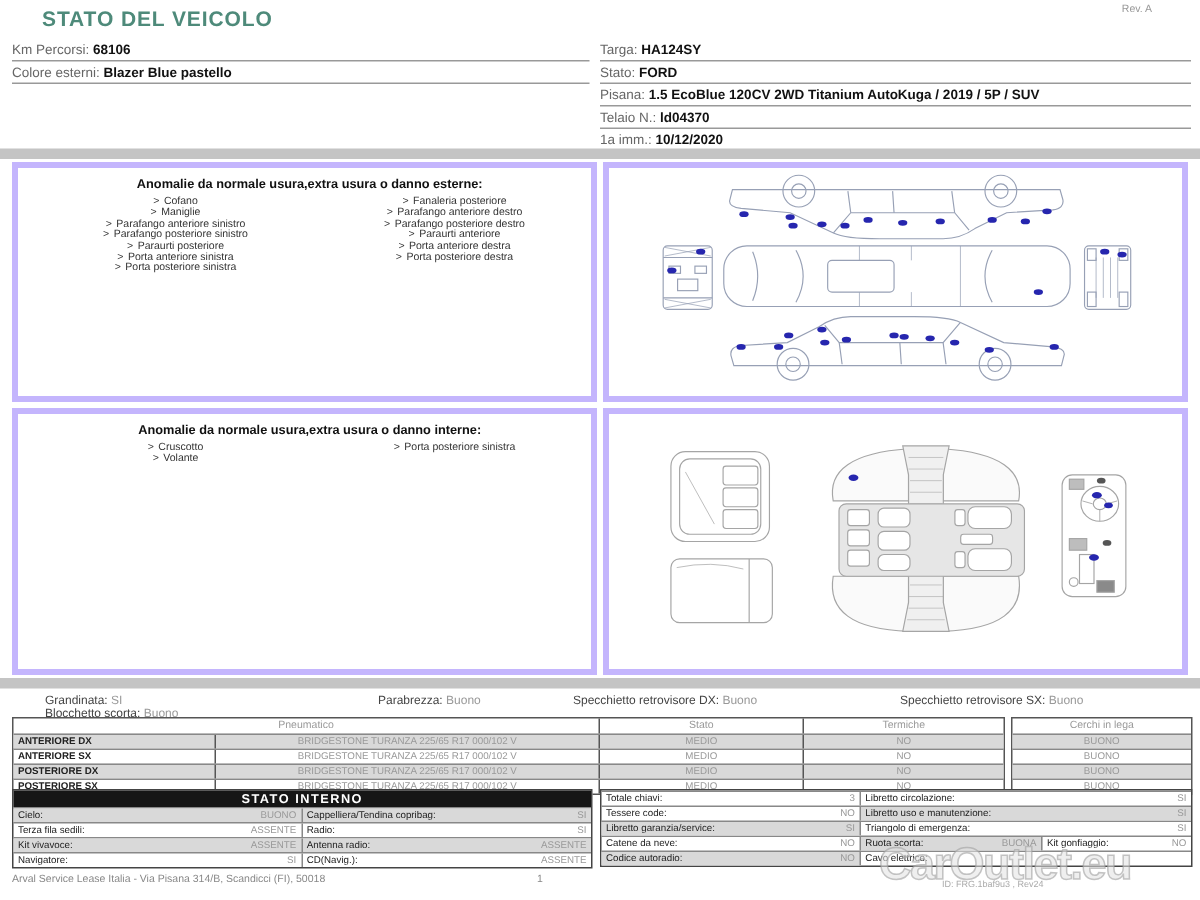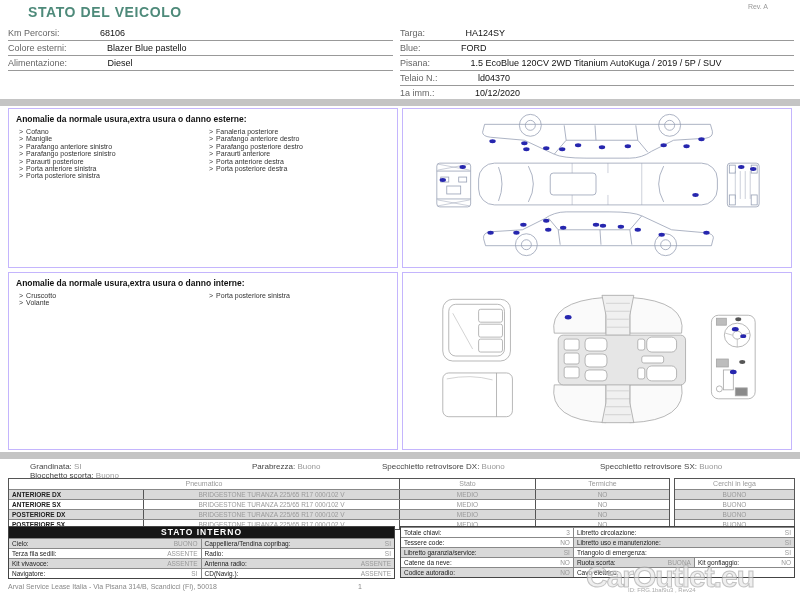--- a/index.html
+++ b/index.html
@@ -7,26 +7,26 @@
         font-family:"Liberation Sans",sans-serif;color:#222;}
 
   .title{position:absolute;left:28px;top:4px;font-size:14px;font-weight:bold;color:#4e8a7a;letter-spacing:.6px;}
   .rev{position:absolute;right:32px;top:3px;font-size:7px;color:#999;}
 
   .hleft{position:absolute;left:8px;top:26px;width:385px;}
   .hright{position:absolute;left:400px;top:26px;width:394px;}
   .frow{border-bottom:1px solid #999;font-size:9px;line-height:11px;padding:2px 0 1px 0;}
   .hleft .frow{height:11px;}
   .flab{color:#666;}
-  .fval{font-weight:normal;color:#111;margin-left:38px;}
+  .fval{font-weight:bold;color:#111;}
 
   .bar{position:absolute;left:0;width:800px;height:7px;background:#c4c4c4;}
   .bar1{top:99px;}.bar2{top:452px;}
 
-  .box{position:absolute;border:1px solid #c4b5fd;background:#fff;box-sizing:border-box;}
+  .box{position:absolute;border:4px solid #c4b5fd;background:#fff;box-sizing:border-box;text-align:center;}
   .ext-list{left:8px;top:108px;width:390px;height:160px;}
   .ext-diag{left:402px;top:108px;width:390px;height:160px;}
   .int-list{left:8px;top:272px;width:390px;height:178px;}
   .int-diag{left:402px;top:272px;width:390px;height:178px;}
 
   .box-title{font-size:8.5px;font-weight:bold;color:#111;padding:5px 0 4px 7px;}
   .cols{display:flex;}
   .col1{width:190px;padding-left:10px;}
   .col2{flex:1;}
   .col1,.col2{font-size:7px;line-height:7.4px;color:#333;}
@@ -83,26 +83,25 @@
 <body>
 
 <div class="page">
 
   <div class="title">STATO DEL VEICOLO</div>
   <div class="rev">Rev. A</div>
 
   <div class="hleft">
     <div class="frow"><span class="flab">Km Percorsi:</span> <span class="fval">68106</span></div>
     <div class="frow"><span class="flab">Colore esterni:</span> <span class="fval">Blazer Blue pastello</span></div>
-    <div class="frow"><span class="flab">Alimentazione:</span> <span class="fval">Diesel</span></div>
   </div>
 
   <div class="hright">
     <div class="frow"><span class="flab">Targa:</span> <span class="fval">HA124SY</span></div>
-    <div class="frow"><span class="flab">Blue:</span> <span class="fval">FORD</span></div>
+    <div class="frow"><span class="flab">Stato:</span> <span class="fval">FORD</span></div>
     <div class="frow"><span class="flab">Pisana:</span> <span class="fval">1.5 EcoBlue 120CV 2WD Titanium AutoKuga / 2019 / 5P / SUV</span></div>
     <div class="frow"><span class="flab">Telaio N.:</span> <span class="fval">ld04370</span></div>
     <div class="frow"><span class="flab">1a imm.:</span> <span class="fval">10/12/2020</span></div>
   </div>
 
   <div class="bar bar1"></div>
 
   <div class="box ext-list">
     <div class="box-title">Anomalie da normale usura,extra usura o danno esterne:</div>
     <div class="cols">

